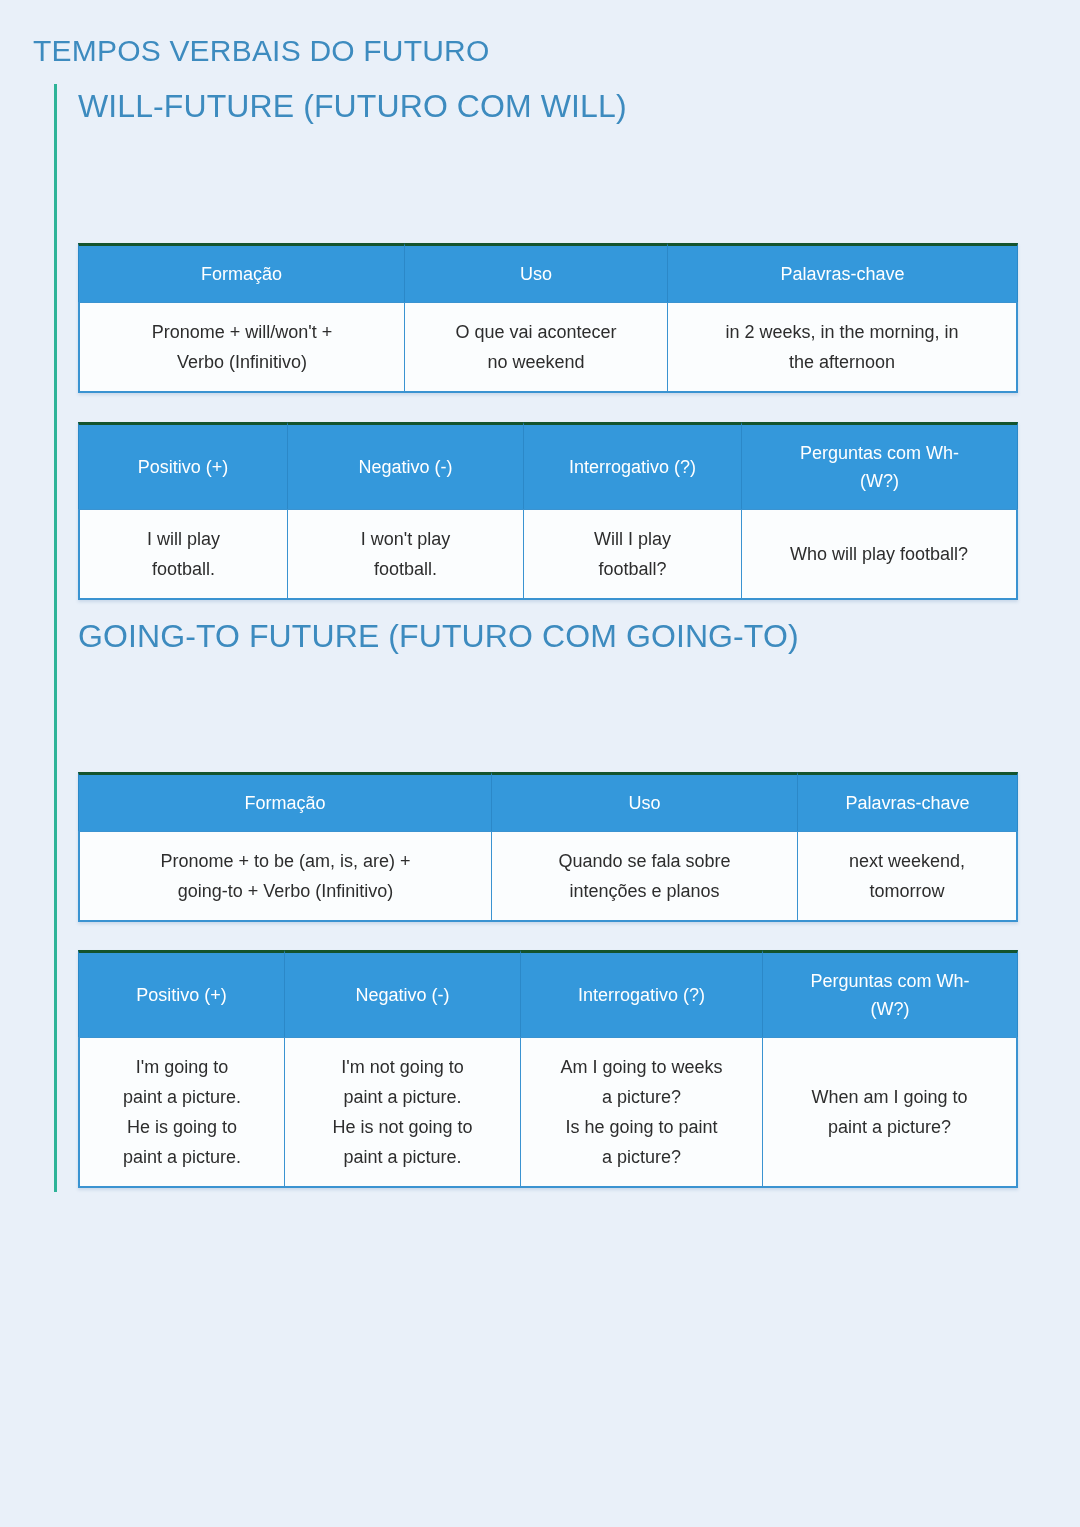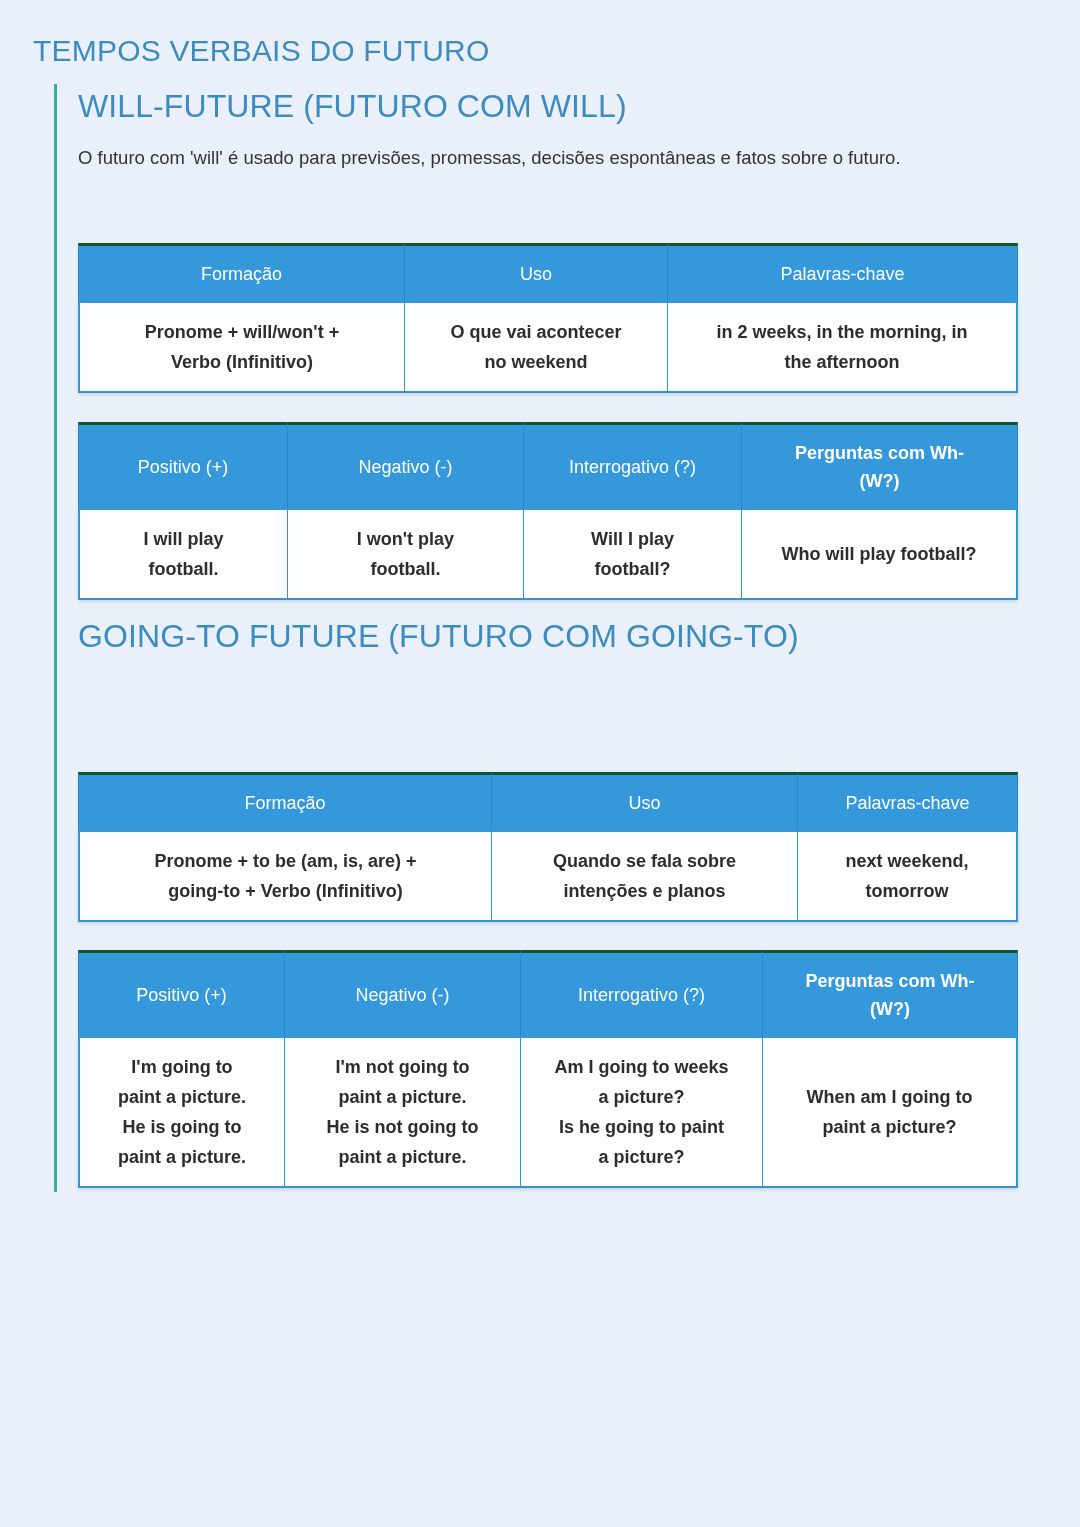--- a/index.html
+++ b/index.html
@@ -102,38 +102,35 @@
     border-right: 1px solid #3a93d1;
     border-bottom: 2px solid #3a93d1;
     border-top: 1px solid #3a93d1;
     vertical-align: middle;
   }
   .tbl td:first-child { border-left: 2px solid #3a93d1; }
   .tbl td:last-child  { border-right: 2px solid #3a93d1; }
 
   .tbl th:first-child { border-left: 1px solid #2b88c8; }
 
-  .cell-lines span { display: block; font-weight: bold; }
+  .cell-lines span { display: block; }
 </style>
 </head>
 <body>
 
 <div class="page">
 
   <h1 class="page-title">TEMPOS VERBAIS DO FUTURO</h1>
 
   <div class="accent-rail"></div>
 
   <div class="section" style="top: 88px;">
     <h2 class="section-heading">WILL-FUTURE (FUTURO COM WILL)</h2>
   </div>
 
-  <div class="section" style="top: 140px;">
-    <p class="section-desc">O futuro com 'will' é usado para previsões, promessas, decisões espontâneas e fatos sobre o futuro.</p>
-  </div>
 
   <table class="tbl" style="top: 243px;">
     <colgroup>
       <col style="width: 327px;">
       <col style="width: 263px;">
       <col style="width: 350px;">
     </colgroup>
     <thead>
       <tr>
         <th>Formação</th>

